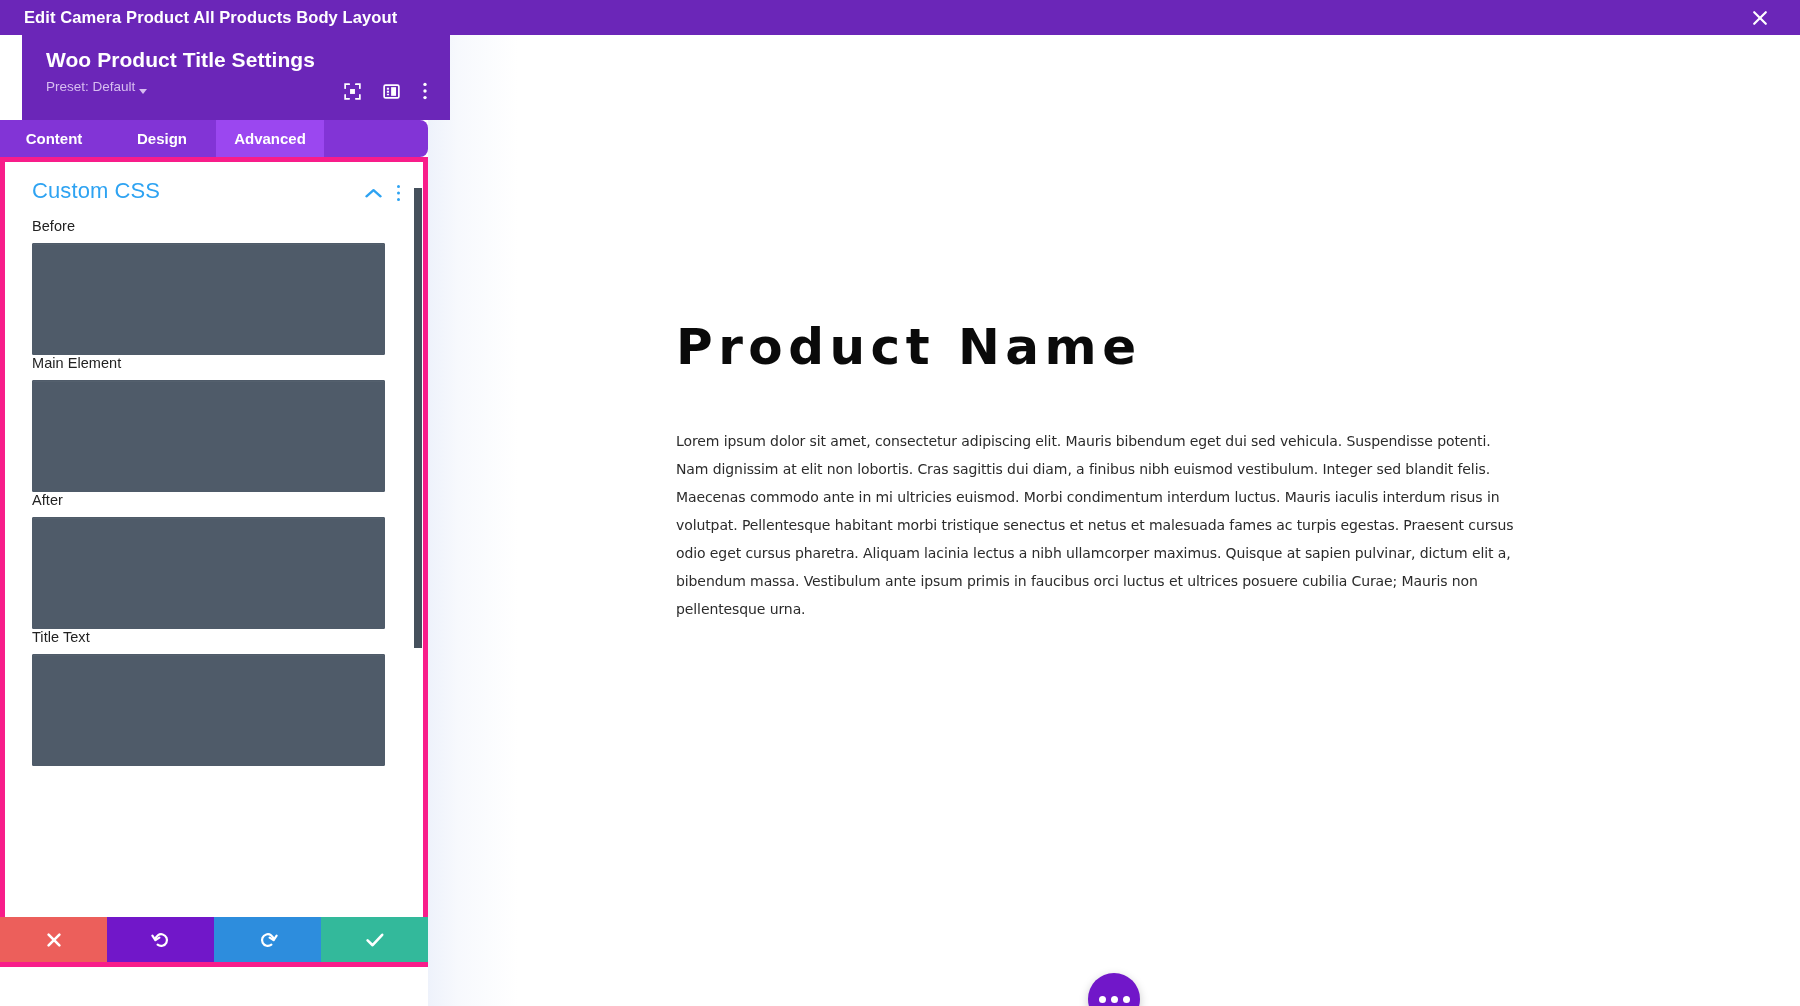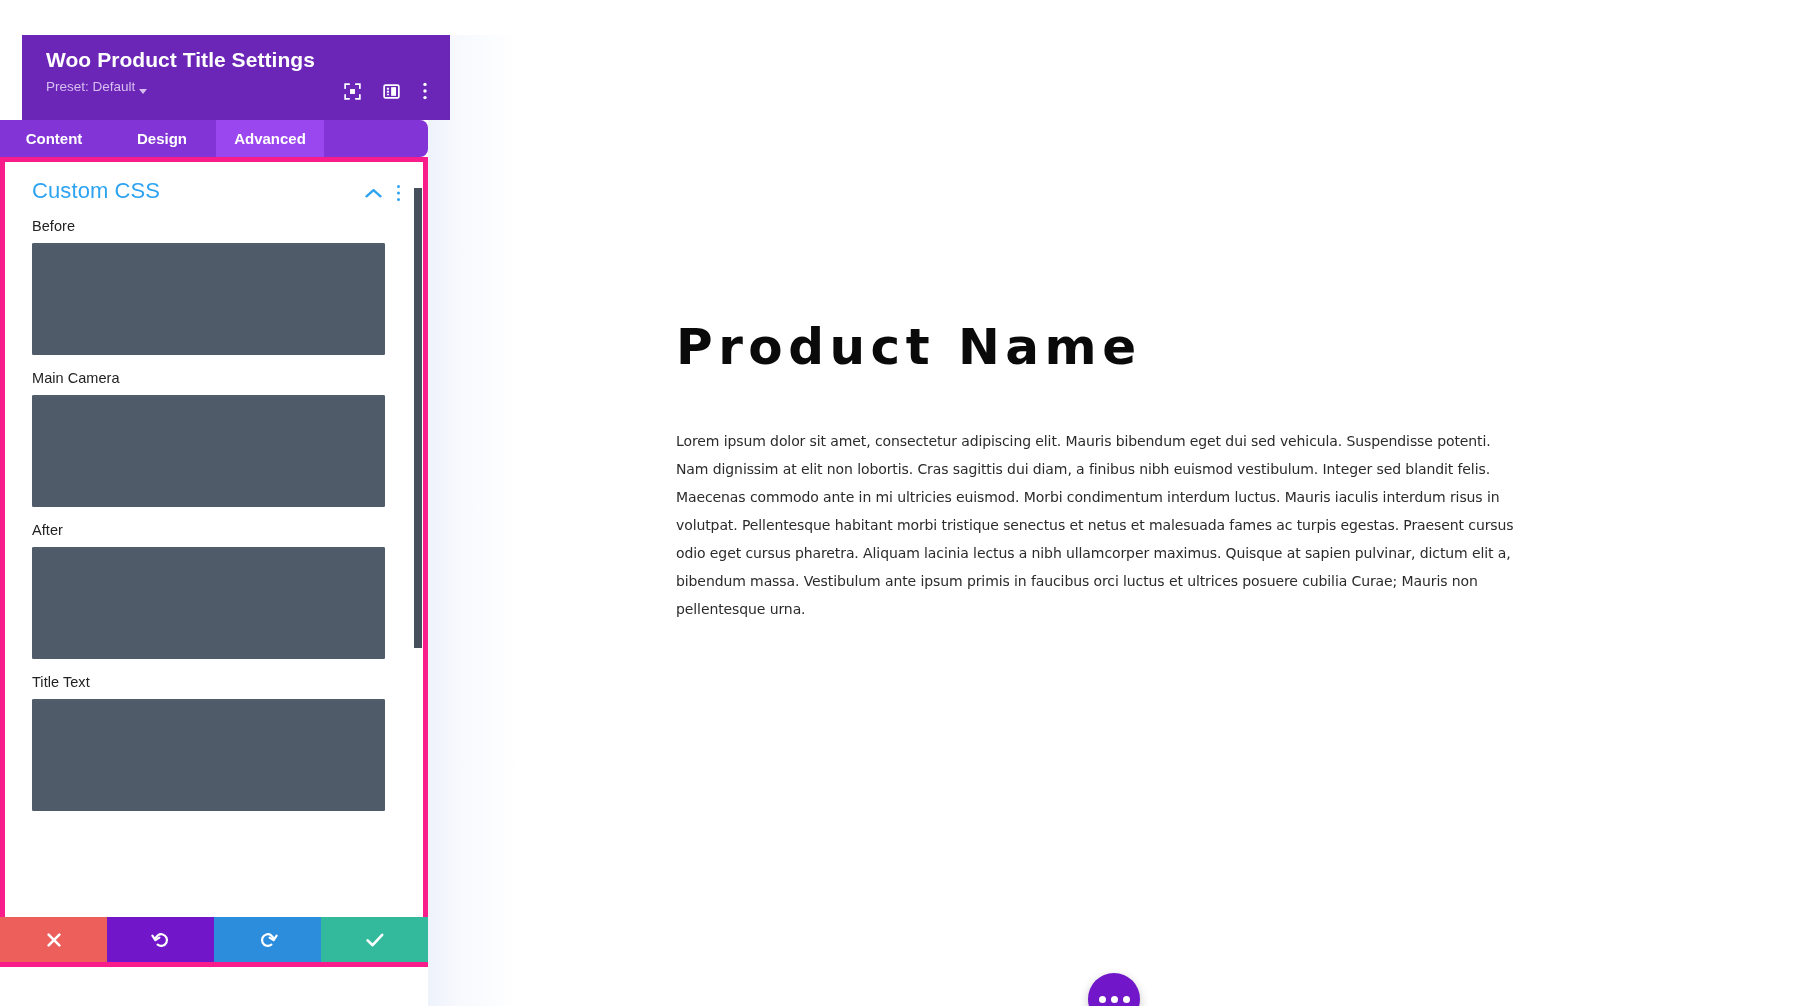--- a/index.html
+++ b/index.html
@@ -173,21 +173,21 @@
     letter-spacing: 0.1px;
   }
   #section-actions {
     position: absolute;
     right: 22px; top: 22px;
     display: flex; align-items: center; gap: 14px;
   }
   .sec-icon { cursor: pointer; display: block; line-height: 0; }
 
   #fields { padding: 0 0 0 27px; }
-  .field { margin-bottom: 15px; }
+  .field { }
   .field-label {
     font-size: 14.5px;
     color: #222222;
     margin-bottom: 9px;
     letter-spacing: 0.05px;
   }
   .field-area {
     width: 353px; height: 112px;
     background: #4f5b69;
     border: 1px solid #4f5b69;
@@ -242,20 +242,28 @@
       <div id="product-body">Lorem ipsum dolor sit amet, consectetur adipiscing elit. Mauris bibendum eget dui sed vehicula. Suspendisse potenti. Nam dignissim at elit non lobortis. Cras sagittis dui diam, a finibus nibh euismod vestibulum. Integer sed blandit felis. Maecenas commodo ante in mi ultricies euismod. Morbi condimentum interdum luctus. Mauris iaculis interdum risus in volutpat. Pellentesque habitant morbi tristique senectus et netus et malesuada fames ac turpis egestas. Praesent cursus odio eget cursus pharetra. Aliquam lacinia lectus a nibh ullamcorper maximus. Quisque at sapien pulvinar, dictum elit a, bibendum massa. Vestibulum ante ipsum primis in faucibus orci luctus et ultrices posuere cubilia Curae; Mauris non pellentesque urna.</div>
     </div>
 
     <div id="fab">
       <span class="dot"></span>
       <span class="dot"></span>
       <span class="dot"></span>
     </div>
   </div>
 
+  <div id="titlebar">
+    <div id="titlebar-text">Edit Camera Product All Products Body Layout</div>
+    <div id="titlebar-close">
+      <svg width="18" height="18" viewBox="0 0 18 18" aria-hidden="true">
+        <path d="M3.2 3.2 L14.8 14.8 M14.8 3.2 L3.2 14.8" stroke="#ffffff" stroke-width="2.2" stroke-linecap="round"></path>
+      </svg>
+    </div>
+  </div>
 
   <div id="settings-panel">
 
     <div id="panel-header">
       <div id="panel-title">Woo Product Title Settings</div>
       <div id="panel-preset">
         <span>Preset: Default</span>
         <span class="caret"></span>
       </div>
 
@@ -311,21 +319,21 @@
             </span>
           </div>
         </div>
 
         <div id="fields">
           <div class="field">
             <div class="field-label">Before</div>
             <div class="field-area"></div>
           </div>
           <div class="field">
-            <div class="field-label">Main Camera</div>
+            <div class="field-label">Main Element</div>
             <div class="field-area"></div>
           </div>
           <div class="field">
             <div class="field-label">After</div>
             <div class="field-area"></div>
           </div>
           <div class="field">
             <div class="field-label">Title Text</div>
             <div class="field-area"></div>
           </div>

